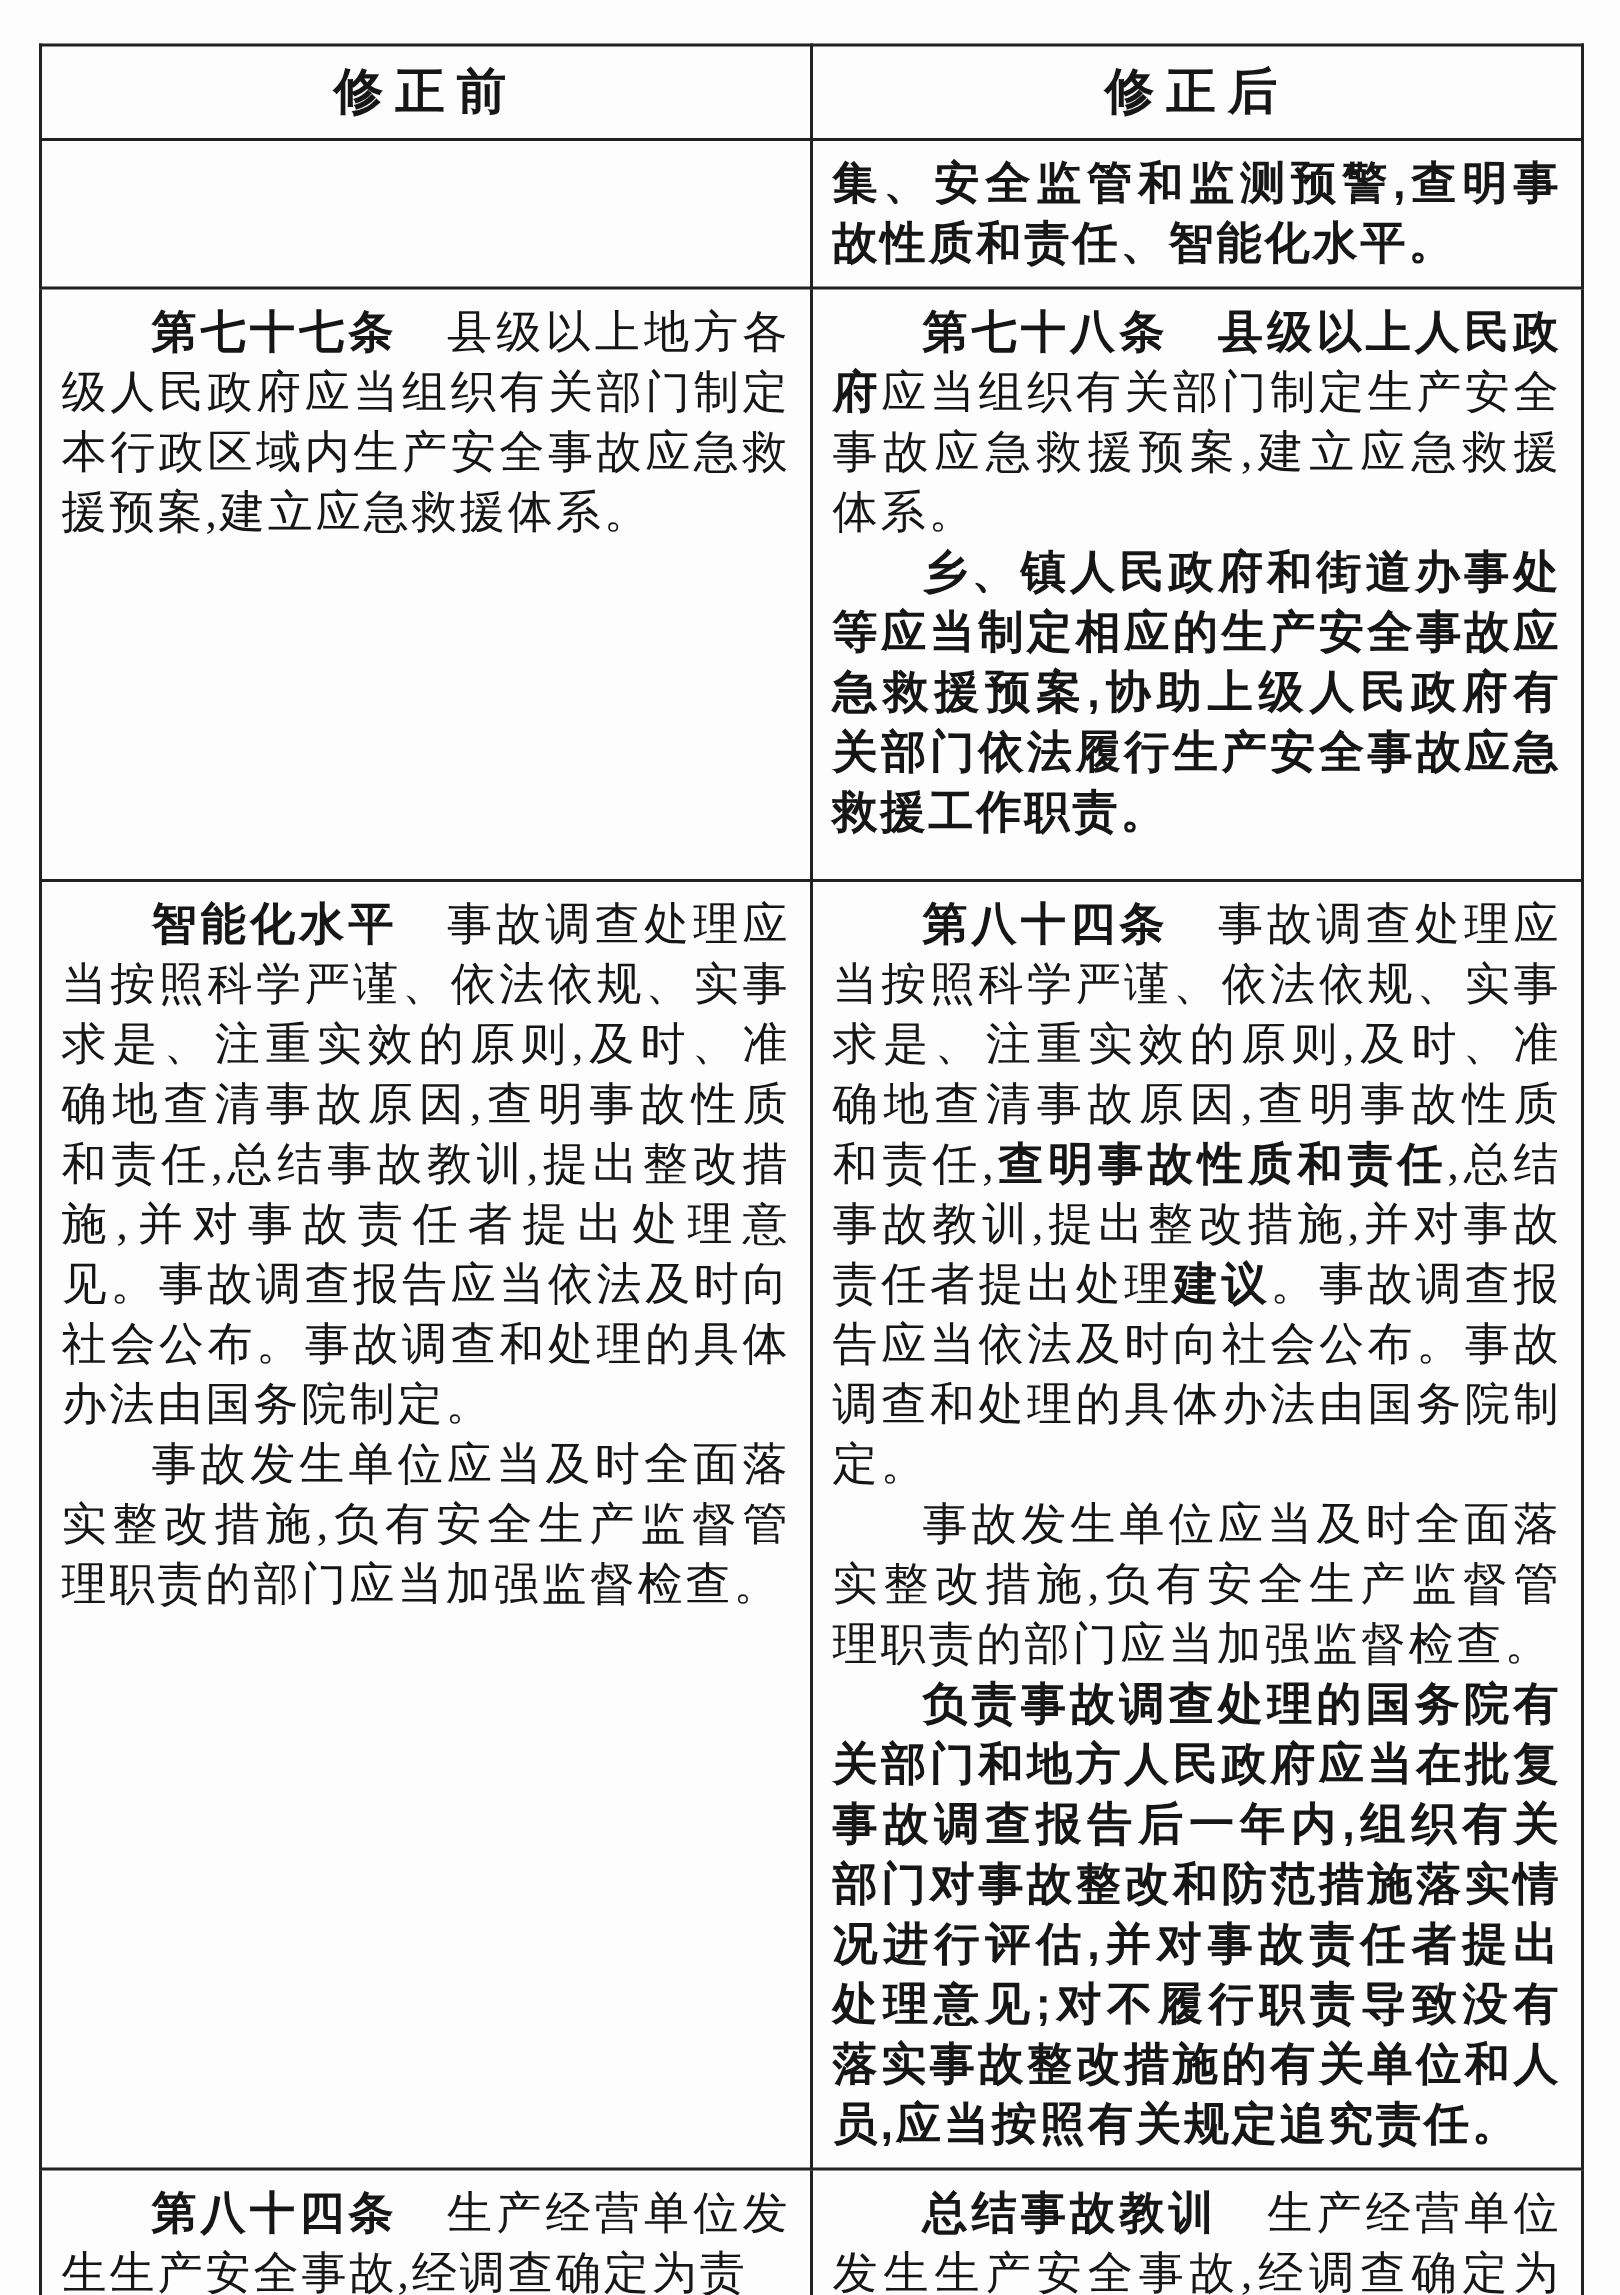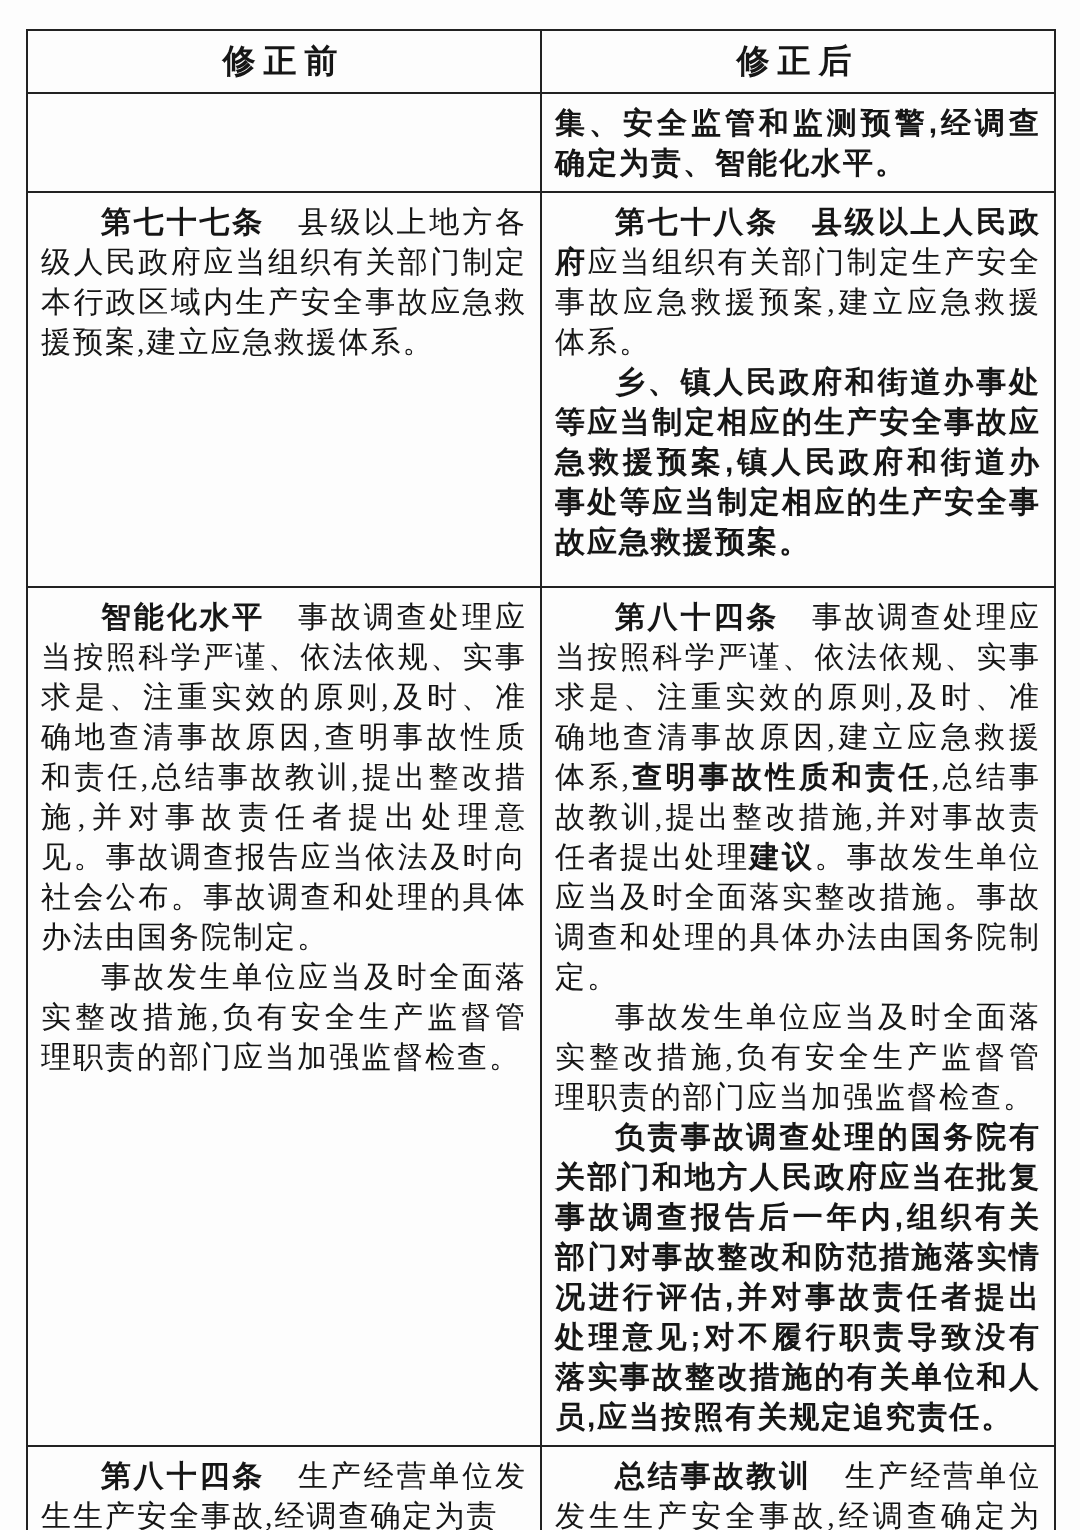--- a/index.html
+++ b/index.html
@@ -67,39 +67,39 @@
     <thead>
       <tr>
         <th>修正前</th>
         <th>修正后</th>
       </tr>
     </thead>
     <tbody id="rows-body">
         <tr style="height: 98px;">
           <td></td>
           <td>
-            <p class="para no-indent"><span class="seg bold">集、安全监管和监测预警,经调查确定为责、智能化水平。</span></p>
+            <p class="para no-indent"><span class="seg bold">集、安全监管和监测预警,查明事故性质和责任、智能化水平。</span></p>
           </td>
         </tr>
         <tr style="height: 395px;">
           <td>
             <p class="para"><span class="seg bold">第七十七条　</span><span class="seg">县级以上地方各级人民政府应当组织有关部门制定本行政区域内生产安全事故应急救援预案,建立应急救援体系。</span></p>
           </td>
           <td>
             <p class="para"><span class="seg bold">第七十八条　县级以上人民政府</span><span class="seg">应当组织有关部门制定生产安全事故应急救援预案,建立应急救援体系。</span></p>
-            <p class="para"><span class="seg bold">乡、镇人民政府和街道办事处等应当制定相应的生产安全事故应急救援预案,镇人民政府和街道办事处等应当制定相应的生产安全事故应急救援预案。</span></p>
+            <p class="para"><span class="seg bold">乡、镇人民政府和街道办事处等应当制定相应的生产安全事故应急救援预案,协助上级人民政府有关部门依法履行生产安全事故应急救援工作职责。</span></p>
           </td>
         </tr>
         <tr style="height: 817px;">
           <td>
             <p class="para"><span class="seg bold">智能化水平　</span><span class="seg">事故调查处理应当按照科学严谨、依法依规、实事求是、注重实效的原则,及时、准确地查清事故原因,查明事故性质和责任,总结事故教训,提出整改措施,并对事故责任者提出处理意见。事故调查报告应当依法及时向社会公布。事故调查和处理的具体办法由国务院制定。</span></p>
             <p class="para"><span class="seg">事故发生单位应当及时全面落实整改措施,负有安全生产监督管理职责的部门应当加强监督检查。</span></p>
           </td>
           <td>
-            <p class="para"><span class="seg bold">第八十四条　</span><span class="seg">事故调查处理应当按照科学严谨、依法依规、实事求是、注重实效的原则,及时、准确地查清事故原因,建立应急救援体系,</span><span class="seg bold">查明事故性质和责任</span><span class="seg">,总结事故教训,提出整改措施,并对事故责任者提出处理</span><span class="seg bold">建议</span><span class="seg">。事故发生单位应当及时全面落实整改措施。事故调查和处理的具体办法由国务院制定。</span></p>
+            <p class="para"><span class="seg bold">第八十四条　</span><span class="seg">事故调查处理应当按照科学严谨、依法依规、实事求是、注重实效的原则,及时、准确地查清事故原因,查明事故性质和责任,</span><span class="seg bold">查明事故性质和责任</span><span class="seg">,总结事故教训,提出整改措施,并对事故责任者提出处理</span><span class="seg bold">建议</span><span class="seg">。事故调查报告应当依法及时向社会公布。事故调查和处理的具体办法由国务院制定。</span></p>
             <p class="para"><span class="seg">事故发生单位应当及时全面落实整改措施,负有安全生产监督管理职责的部门应当加强监督检查。</span></p>
             <p class="para"><span class="seg bold">负责事故调查处理的国务院有关部门和地方人民政府应当在批复事故调查报告后一年内,组织有关部门对事故整改和防范措施落实情况进行评估,并对事故责任者提出处理意见;对不履行职责导致没有落实事故整改措施的有关单位和人员,应当按照有关规定追究责任。</span></p>
           </td>
         </tr>
         <tr style="height: 96px;">
           <td>
             <p class="para"><span class="seg bold">第八十四条　</span><span class="seg">生产经营单位发生生产安全事故,经调查确定为责</span></p>
           </td>
           <td>
             <p class="para"><span class="seg bold">总结事故教训　</span><span class="seg">生产经营单位发生生产安全事故,经调查确定为责</span></p>

